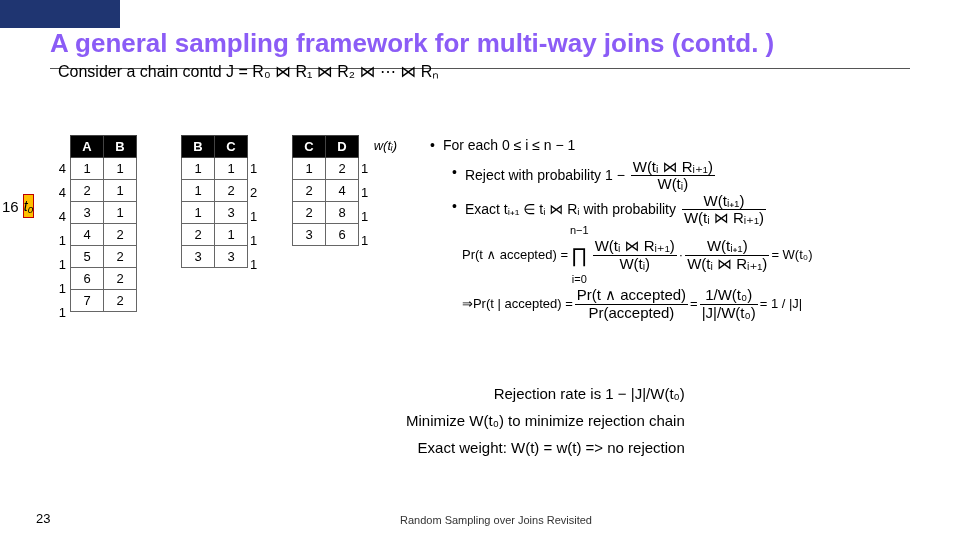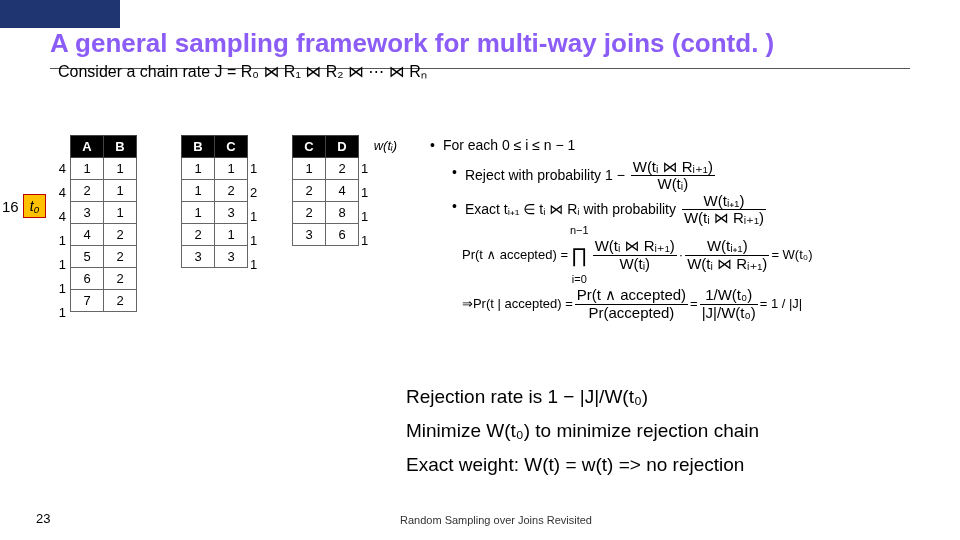--- a/index.html
+++ b/index.html
@@ -91,21 +91,21 @@
     top: 194px; left: 2px;
     display: flex;
     align-items: center;
     gap: 4px;
     text-align: right;
   }
   .t0 .n { font-size: 15px; }
   .t0 .box {
     background: #ffc000;
     border: 1.5px solid #b00;
-    padding: 3px 6px;
+    padding: 3px 0;
     font-style: italic;
     font-size: 14px;
   }
   .bullets {
     position: absolute;
     top: 132px; left: 430px;
     width: 520px;
     font-size: 14px;
     line-height: 1.9;
   }
@@ -125,42 +125,43 @@
   .equations {
     position: absolute;
     top: 225px; left: 462px;
     font-size: 13px;
     line-height: 1.6;
   }
   .equations .line { display:flex; align-items:center; margin-bottom:2px;}
   .bottom-notes {
     position: absolute;
     top: 380px; left: 406px;
-    font-size: 19px;
+    font-size: 15px;
     line-height: 1.8;
+    text-align: right;
   }
   .slide-num {
     position: absolute;
     bottom: 14px; left: 36px;
     font-size: 13px;
   }
   .footer {
     position: absolute;
     bottom: 14px; left: 400px;
     font-size: 11px;
     color: #333;
   }
 </style>
 </head>
 <body>
 
 <div class="topbar"></div>
 <div class="title">A general sampling framework for multi-way joins (contd. )</div>
 <div class="title-underline"></div>
-<div class="consider">Consider a chain rate J = R₀ ⋈ R₁ ⋈ R₂ ⋈ ⋯ ⋈ Rₙ</div>
+<div class="consider">Consider a chain contd J = R₀ ⋈ R₁ ⋈ R₂ ⋈ ⋯ ⋈ Rₙ</div>
 
 <div class="t0">
   <span class="n">16</span>
   <span class="box">t₀</span>
 </div>
 
 <div class="tables">
   <div class="t-wrap">
     <div class="weight-col" id="w-AB">
         <div>4</div>

